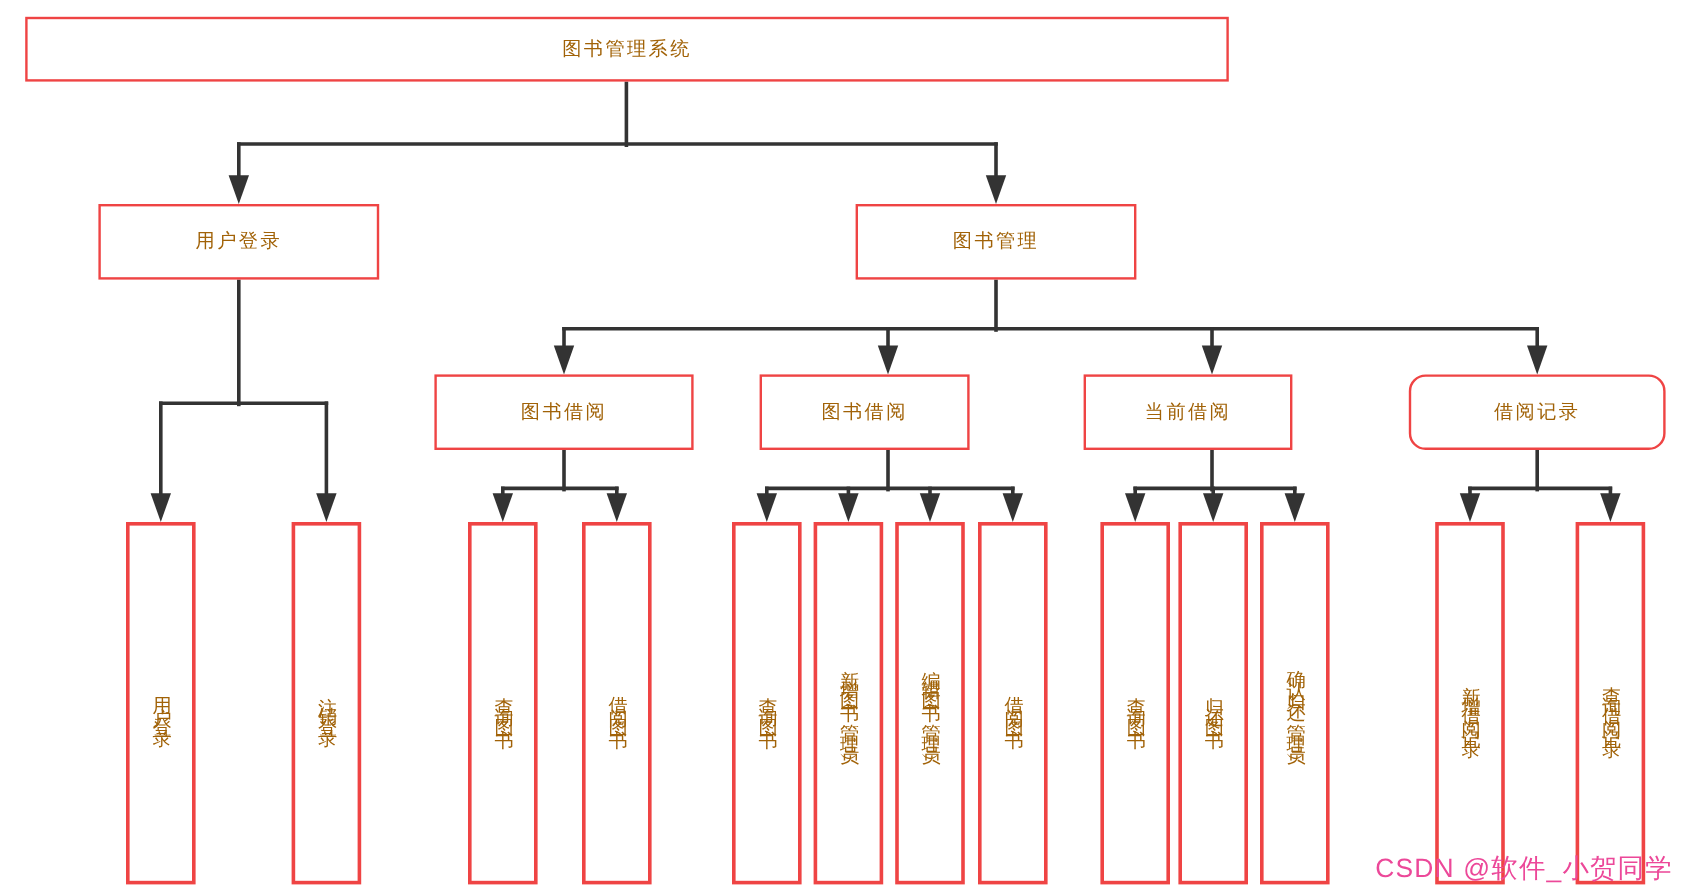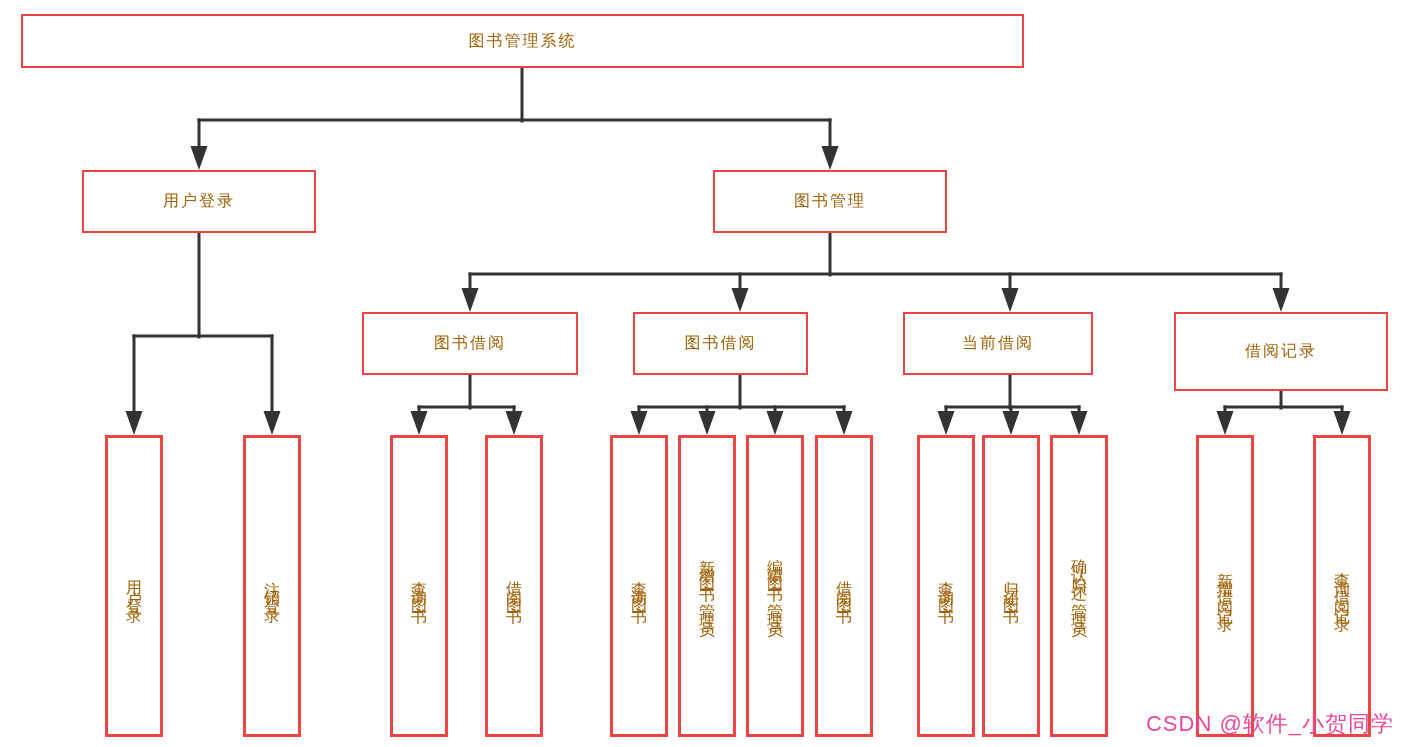--- a/index.html
+++ b/index.html
@@ -116,22 +116,22 @@
       <polygon points="1333.5,411 1350.5,411 1342,435" fill="#333333"></polygon>
     </svg>
 
   <div class="node hbox" style="left:21px; top:14px; width:1003px; height:54px;">图书管理系统</div>
 
   <div class="node hbox" style="left:82px; top:170px; width:234px; height:63px;">用户登录</div>
   <div class="node hbox" style="left:713px; top:170px; width:234px; height:63px;font-family:Liberation Serif, serif;">图书管理</div>
 
   <div class="node hbox" style="left:362px; top:312px; width:216px; height:63px;">图书借阅</div>
   <div class="node hbox" style="left:633px; top:312px; width:175px; height:63px;">图书借阅</div>
-  <div class="node hbox" style="left:903px; top:312px; width:190px; height:63px;">当前借阅</div>
-  <div class="node hbox" style="left:1174px; top:312px; width:214px; height:79px;">借阅记录</div>
+  <div class="node hbox" style="left:903px; top:312px; width:174px; height:63px;">当前借阅</div>
+  <div class="node hbox" style="left:1174px; top:312px; width:214px; height:63px;border-radius:14px;">借阅记录</div>
 
   <div class="node vbox" style="left:105px; top:435px; width:58px; height:302px;">用户登录</div>
   <div class="node vbox" style="left:243px; top:435px; width:58px; height:302px;">注销登录</div>
 
   <div class="node vbox" style="left:390px; top:435px; width:58px; height:302px;">查询图书</div>
   <div class="node vbox" style="left:485px; top:435px; width:58px; height:302px;">借阅图书</div>
 
   <div class="node vbox" style="left:610px; top:435px; width:58px; height:302px;">查询图书</div>
   <div class="node vbox" style="left:678px; top:435px; width:58px; height:302px;">新增图书（管理员）</div>
   <div class="node vbox" style="left:746px; top:435px; width:58px; height:302px;">编辑图书（管理员）</div>

